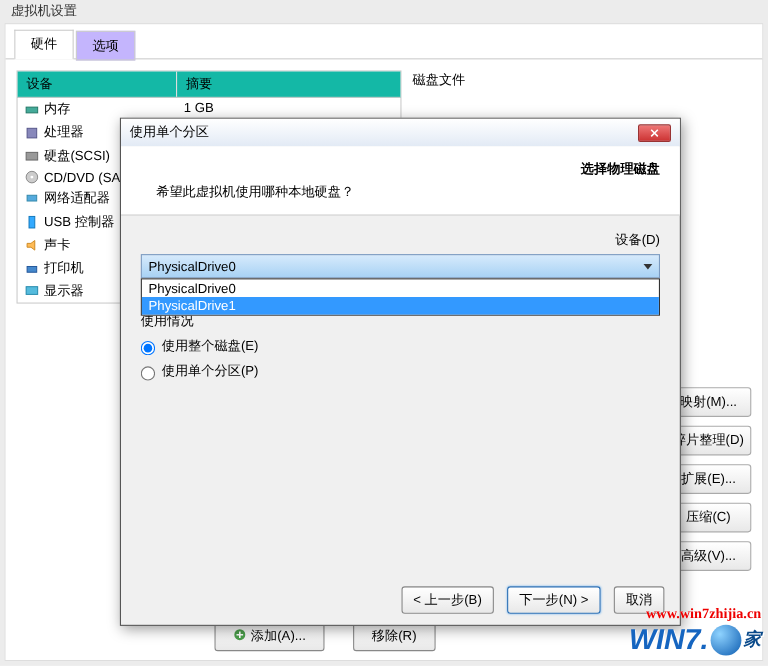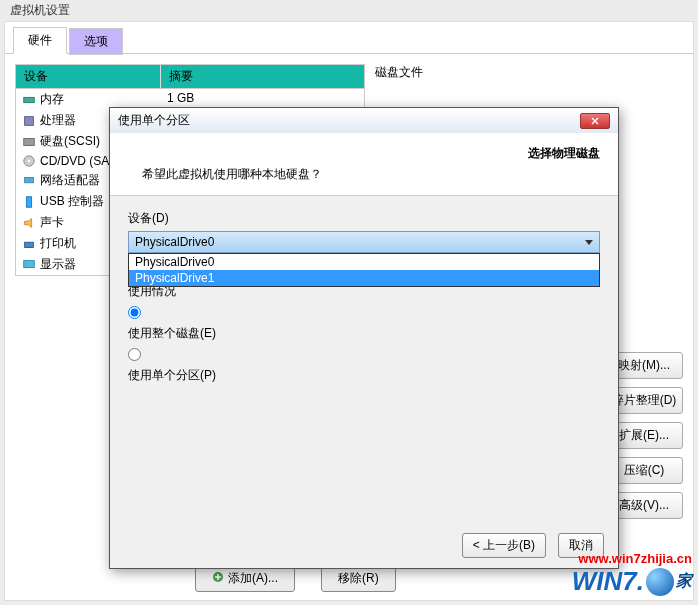--- a/index.html
+++ b/index.html
@@ -39,39 +39,39 @@
     .dialog { position: absolute; left: 109px; top: 107px; width: 510px; height: 462px; background: #f0f0f0; border: 1px solid #555; box-shadow: 2px 3px 12px rgba(0,0,0,0.4); z-index: 100; }
     .dlg-titlebar { background: linear-gradient(#fff,#e2eaf5); padding: 4px 8px; display: flex; justify-content: space-between; align-items: center; font-size: 12px; }
     .dlg-close { width: 30px; height: 16px; background: linear-gradient(#e77,#c33); border: 1px solid #933; border-radius: 2px; display: flex; align-items: center; justify-content: center; cursor: pointer; }
     .dlg-close svg { width: 8px; height: 8px; }
     
     .dlg-header { background: #fff; padding: 12px 18px; border-bottom: 1px solid #ccc; }
     .dlg-header-title { font-size: 12px; font-weight: bold; margin-bottom: 4px; text-align: right; }
     .dlg-header-sub { font-size: 12px; margin-left: 14px; }
     
     .dlg-body { padding: 14px 18px; }
-    .dlg-label { font-size: 12px; margin-bottom: 4px; }
+    .dlg-label { font-size: 12px; margin-bottom: 4px; text-align: right; }
     
     .combo { position: relative; width: 100%; }
     .combo-box { border: 1px solid #7a9ac0; background: linear-gradient(#d6eafc,#a8d2f4); padding: 3px 6px; font-size: 12px; display: flex; justify-content: space-between; align-items: center; cursor: pointer; }
     .combo-arrow { width: 0; height: 0; border-left: 4px solid transparent; border-right: 4px solid transparent; border-top: 5px solid #333; }
     .combo-dropdown { position: absolute; top: 100%; left: 0; right: 0; background: #fff; border: 1px solid #333; font-size: 12px; z-index: 10; }
     .combo-opt { padding: 1px 6px; cursor: pointer; }
     .combo-opt.selected { background: #3399ff; color: #fff; }
     
     .usage-label { font-size: 12px; margin-top: 30px; margin-bottom: 6px; }
-    .radio-row { font-size: 12px; margin: 6px 0; display: flex; align-items: flex-start; gap: 6px; flex-direction: column; }
+    .radio-row { font-size: 12px; margin: 6px 0; display: flex; align-items: flex-end; gap: 6px; }
     .radio-row input { width: 13px; height: 13px; }
     
     .dlg-footer { position: absolute; bottom: 10px; right: 14px; display: flex; gap: 12px; justify-content: flex-end; }
     .dlg-btn { padding: 3px 10px; font-size: 12px; background: linear-gradient(#fff,#e8e8e8); border: 1px solid #888; border-radius: 3px; cursor: pointer; }
     .dlg-btn.primary { border: 1px solid #2a6fb5; box-shadow: 0 0 2px #6ab0f0; }
     
     .watermark { position: absolute; right: 6px; bottom: 8px; z-index: 200; text-align: right; pointer-events: none; }
-    .wm-url { color: #e00; font-weight: bold; font-size: 13px; text-shadow: 0 0 1px #fff; }
+    .wm-url { color: #e00; font-weight: bold; font-size: 13px; text-shadow: 0 0 1px #fff; font-family: Liberation Serif, serif; }
     .wm-logo { font-size: 26px; font-weight: bold; font-style: italic; color: #1565c0; text-shadow: 1px 1px 0 #fff; display: flex; align-items: center; justify-content: flex-end; }
     .wm-logo .seven { color: #1565c0; }
     .wm-logo .orb { width: 28px; height: 28px; border-radius: 50%; background: radial-gradient(circle at 30% 30%, #8fd3ff, #0b5bb0); display: inline-block; margin: 0 2px; position: relative; }
     .wm-logo .zj { font-size: 16px; color: #0a4a8a; }
   </style>
 </head>
 <body>
 
 <div class="window-title">虚拟机设置</div>
 
@@ -248,20 +248,21 @@
       <span>使用整个磁盘(E)</span>
     </label>
     <label class="radio-row">
       <input type="radio" name="usage" style="">
       <span>使用单个分区(P)</span>
     </label>
   </div>
 
   <div class="dlg-footer">
     <button class="dlg-btn">&lt; 上一步(B)</button>
+    <button class="dlg-btn primary">下一步(N) &gt;</button>
     <button class="dlg-btn">取消</button>
   </div>
 </div>
 
 <div class="watermark">
   <div class="wm-url">www.win7zhijia.cn</div>
   <div class="wm-logo">
     <span>WIN</span>
       <span class="seven">7.</span>
       <span class="orb"></span>

